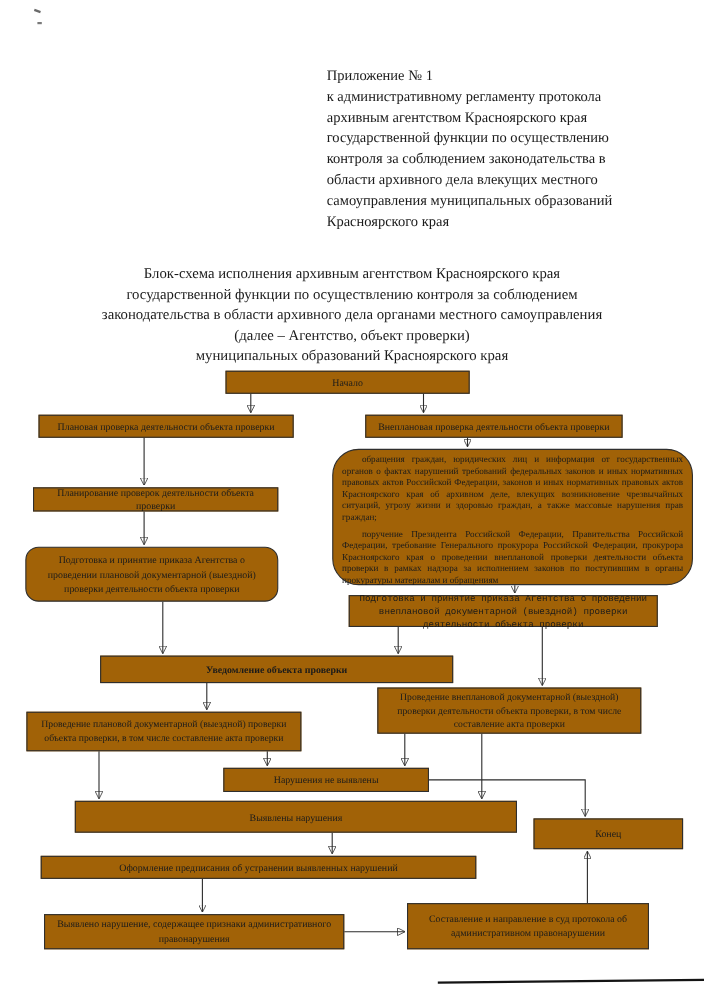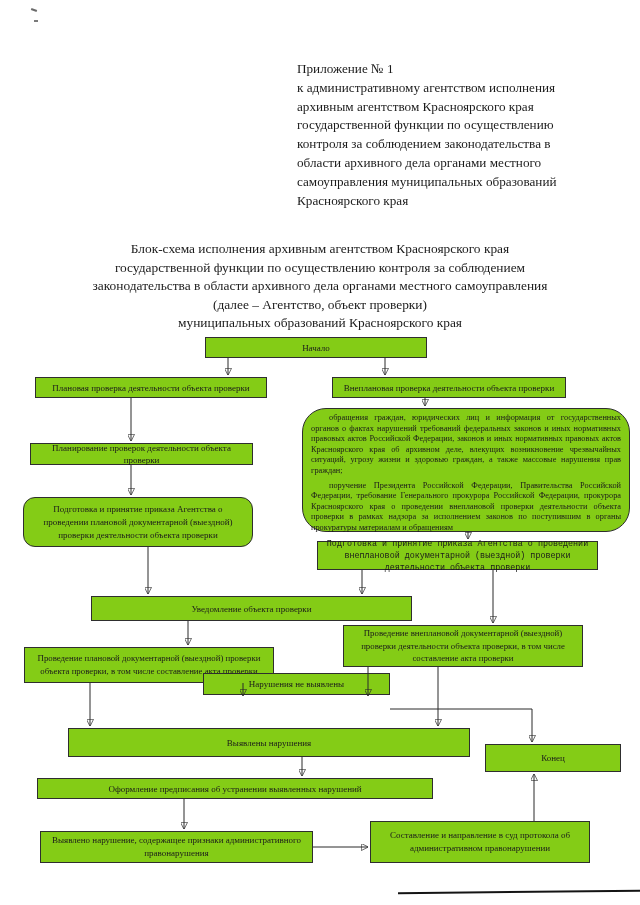--- a/index.html
+++ b/index.html
@@ -19,42 +19,42 @@
   }
   .doc-title{
     position:absolute;left:28px;top:240px;width:584px;
     font-size:13.4px;line-height:18.6px;text-align:center;
   }
   
   .node{
     position:absolute;
     box-sizing:border-box;
     border:1px solid #2e2e2e;
-    background:#84cc16;
+    background:#a16207;
     display:flex;align-items:center;justify-content:center;
     text-align:center;
     font-size:9px;line-height:12px;
     padding:1px 6px;
     color:#1b1b1b;
   }
   #n-start            {left:205px;top:337px;width:222px;height:21px;}
   #n-planned          {left:35px; top:377px;width:232px;height:21px;}
   #n-unplanned        {left:332px;top:377px;width:234px;height:21px;}
   #n-grounds          {left:302px;top:408px;width:328px;height:124px;
                        display:block;text-align:justify;
                        font-size:8.3px;line-height:10.6px;padding:4px 8px;border-radius:24px;}
   #n-grounds p{margin:0 0 4px 0;text-indent:18px;text-align:justify;}
   #n-grounds p:last-child{margin-bottom:0;}
   #n-planning         {left:30px; top:443px;width:223px;height:22px;}
   #n-order-planned    {left:23px; top:497px;width:230px;height:50px;line-height:13px;border-radius:12px;}
   #n-order-unplanned  {left:317px;top:541px;width:281px;height:29px;font-size:8.4px;line-height:12px;font-family:Liberation Mono, monospace;}
-  #n-notification     {left:91px; top:596px;width:321px;height:25px;}
+  #n-notification     {left:91px; top:596px;width:321px;height:25px;font-weight:bold;}
   #n-conduct-planned  {left:24px; top:647px;width:250px;height:36px;font-size:8.8px;line-height:13px;}
   #n-conduct-unplanned{left:343px;top:625px;width:240px;height:42px;font-size:8.8px;line-height:12.5px;}
-  #n-no-violations    {left:203px;top:673px;width:187px;height:22px;}
+  #n-no-violations    {left:203px;top:698px;width:187px;height:22px;}
   #n-violations       {left:48px; top:728px;width:402px;height:29px;margin-left:20px;}
   #n-end              {left:485px;top:744px;width:136px;height:28px;}
   #n-prescription     {left:37px; top:778px;width:396px;height:21px;}
   #n-admin-violation  {left:40px; top:831px;width:273px;height:32px;line-height:13px;}
   #n-protocol         {left:370px;top:821px;width:220px;height:42px;line-height:13px;}
   
   .connectors{position:absolute;left:0;top:0;width:640px;height:905px;pointer-events:none;}
   .connectors path, .connectors line, .connectors polyline{
     stroke:#2b2b2b;stroke-width:1;fill:none;
   }
@@ -66,25 +66,25 @@
   .speck1{position:absolute;left:31px;top:9px;width:6px;height:2px;background:#6a6a6a;transform:rotate(20deg);}
   .speck2{position:absolute;left:34px;top:20px;width:4px;height:2px;background:#7a7a7a;}
 </style>
 </head>
 <body>
 
 <div class="page">
 
   <div class="appendix">
     <div>Приложение № 1</div>
-    <div>к административному агентством исполнения</div>
+    <div>к административному регламенту протокола</div>
     <div>архивным агентством Красноярского края</div>
     <div>государственной функции по осуществлению</div>
     <div>контроля за соблюдением законодательства в</div>
-    <div>области архивного дела органами местного</div>
+    <div>области архивного дела влекущих местного</div>
     <div>самоуправления муниципальных образований</div>
     <div>Красноярского края</div>
   </div>
 
   <div class="doc-title">
     <div>Блок-схема исполнения архивным агентством Красноярского края</div>
     <div>государственной функции по осуществлению контроля за соблюдением</div>
     <div>законодательства в области архивного дела органами местного самоуправления</div>
     <div>(далее – Агентство, объект проверки)</div>
     <div>муниципальных образований Красноярского края</div>

